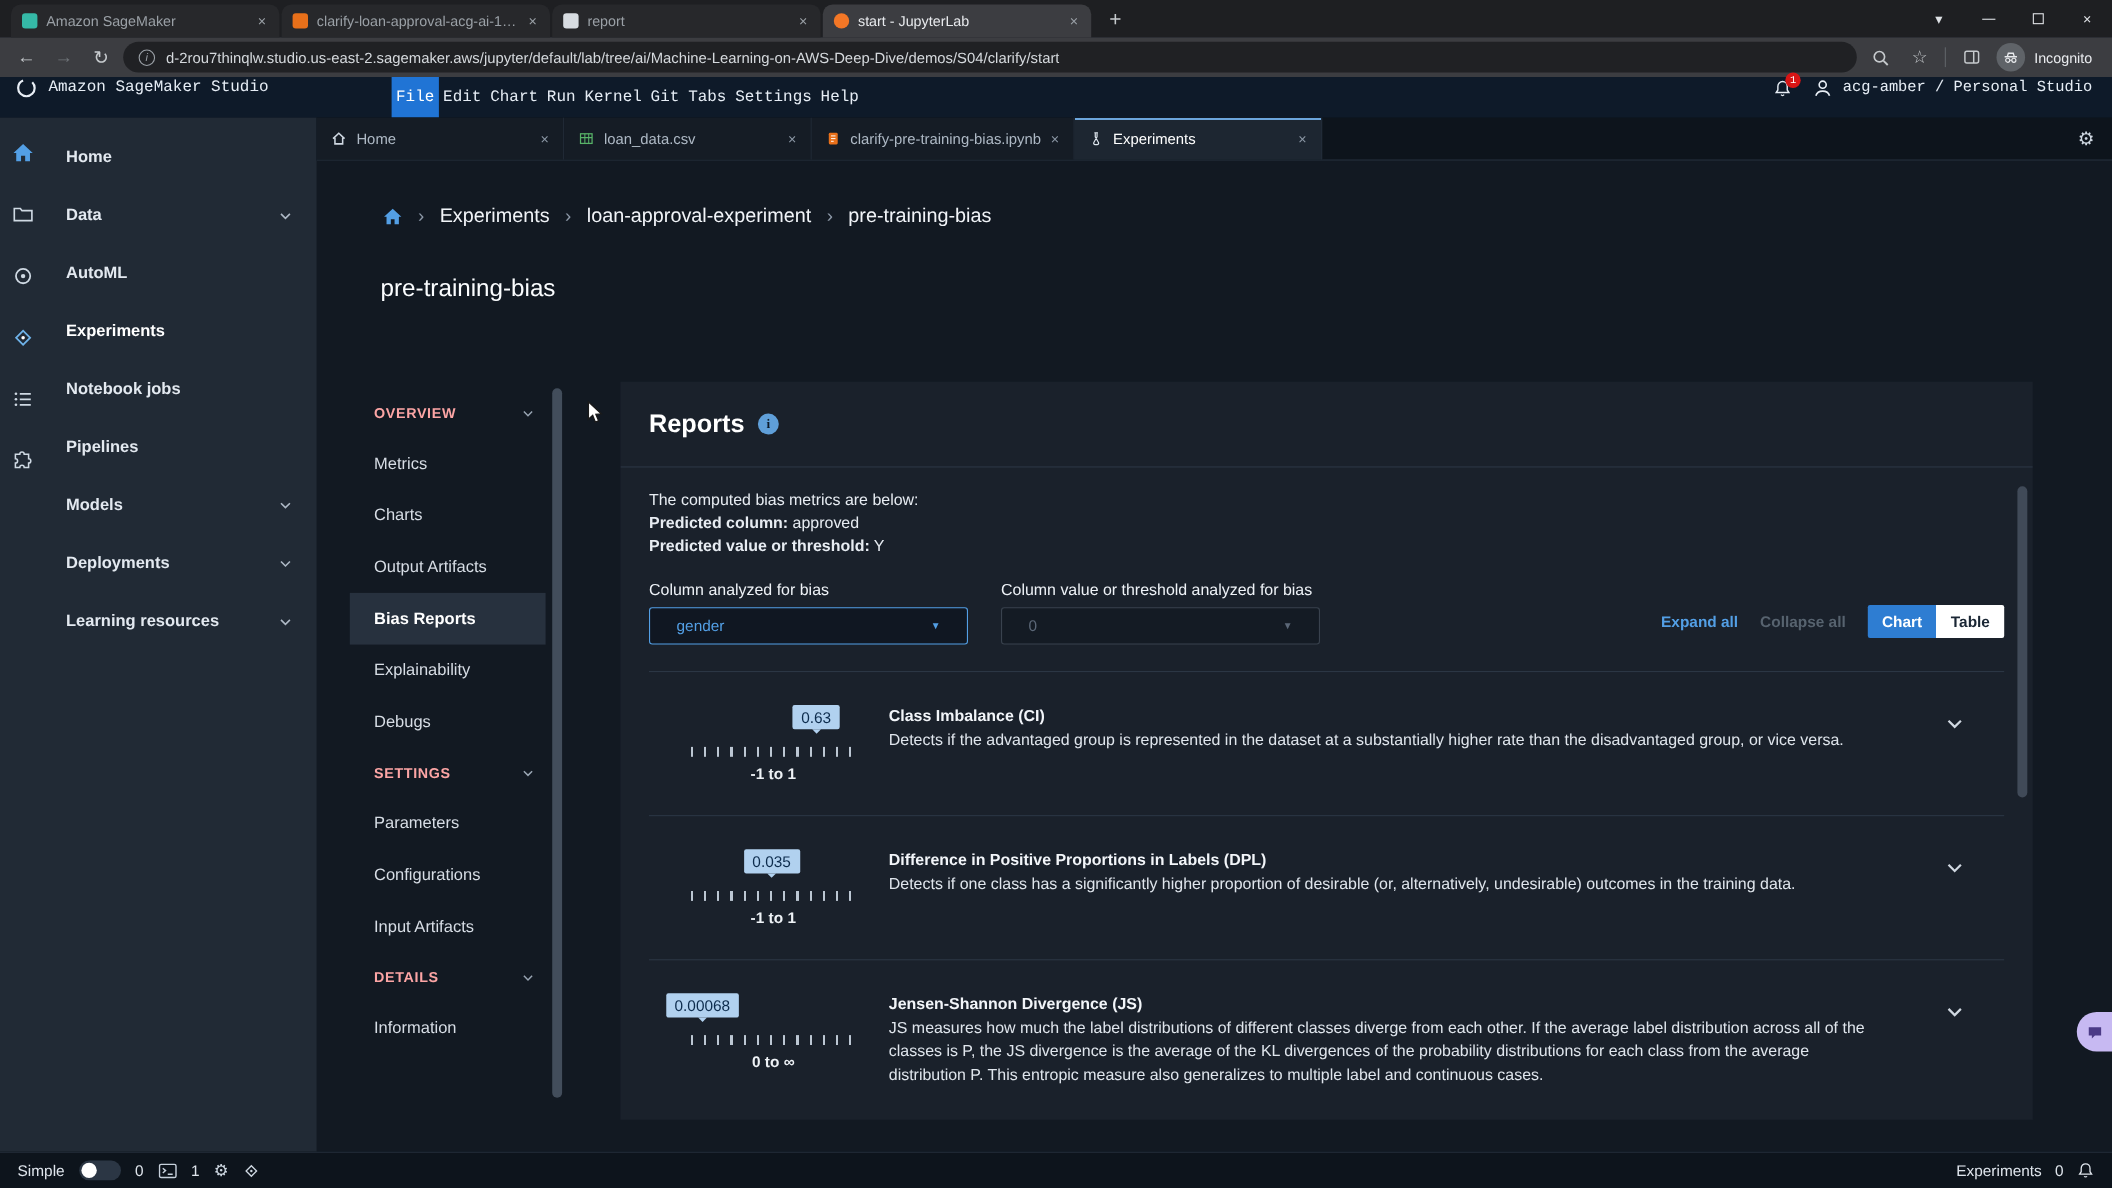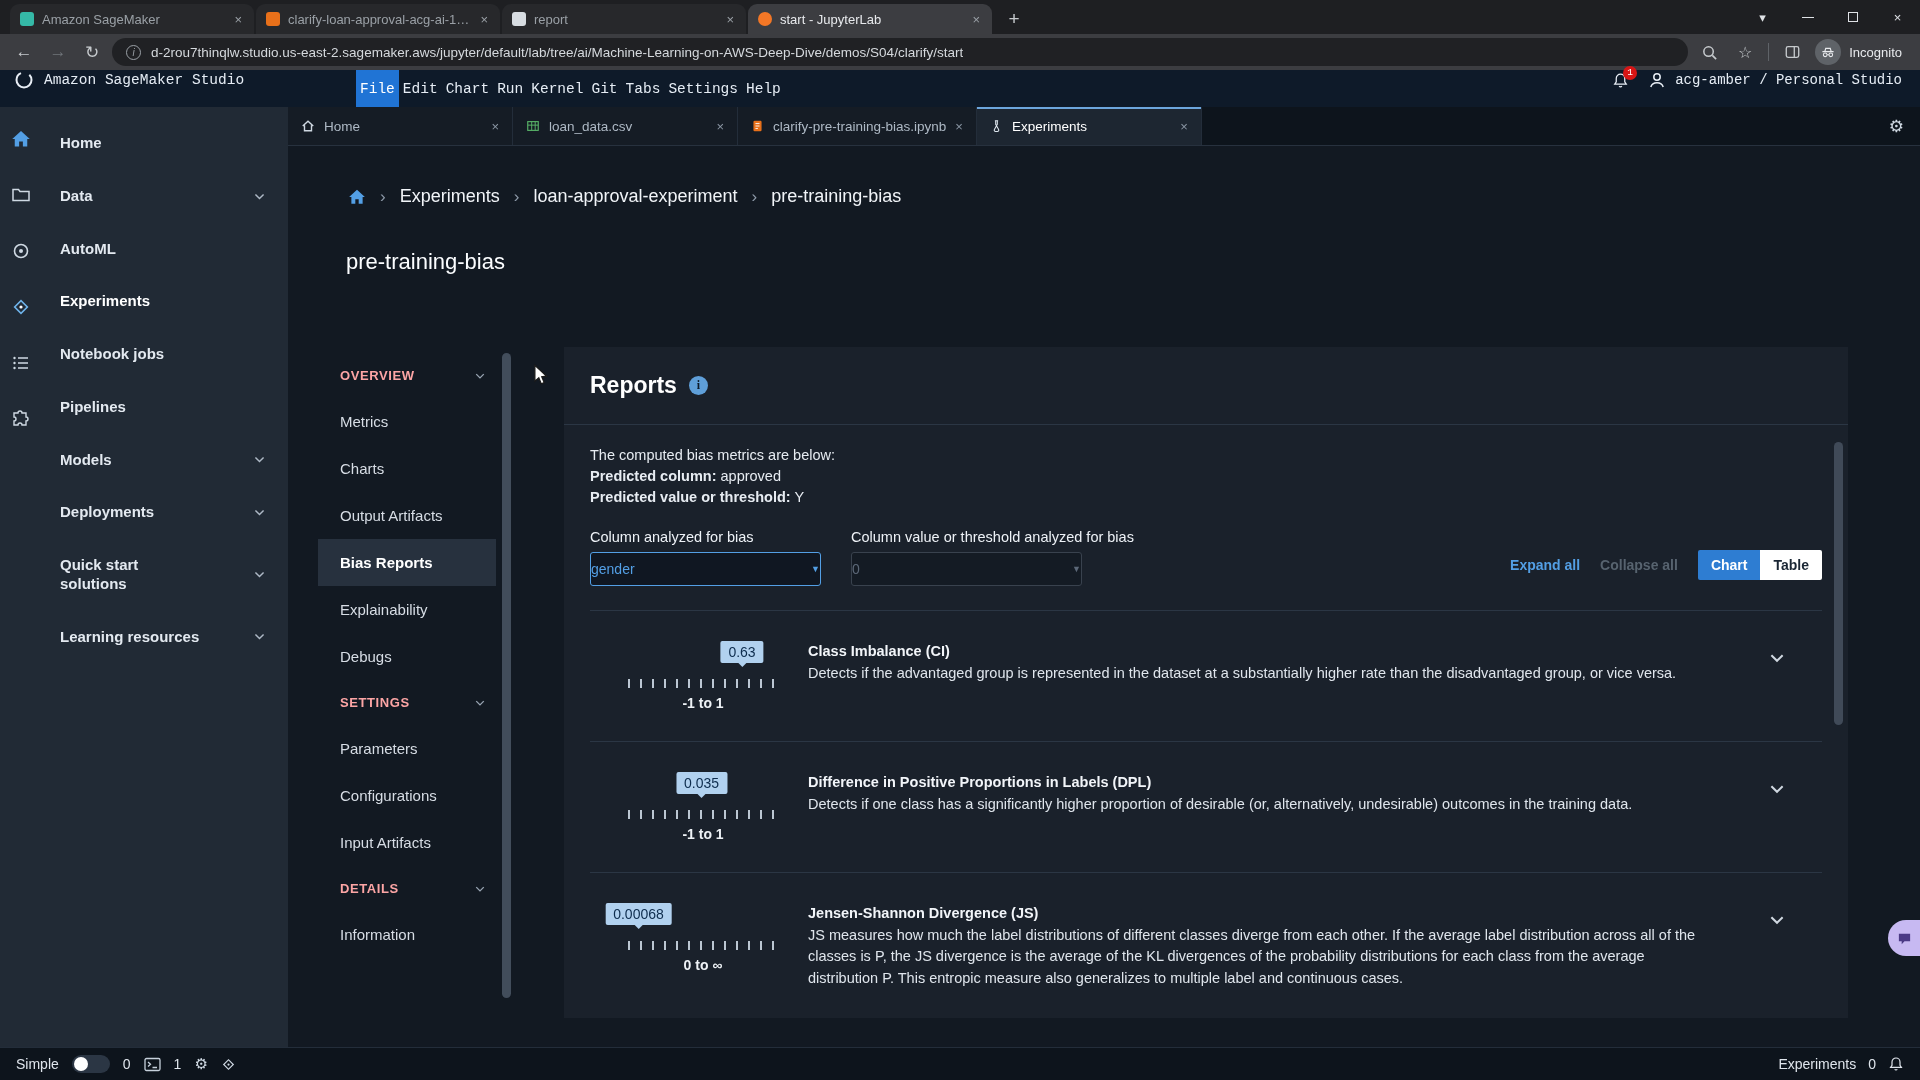--- a/index.html
+++ b/index.html
@@ -92,22 +92,22 @@
   .rp-header { padding:25px 26px; border-bottom:1px solid #2b3644; display:flex; align-items:center; gap:12px; flex:none; }
   .rp-title { font-size:23px; font-weight:700; color:#fff; }
   .info-icon { width:19px; height:19px; border-radius:50%; background:#5f9fd9; color:#0d1b2a; font-weight:700;
                font-size:12px; display:flex; align-items:center; justify-content:center; font-family:"Liberation Serif",serif; }
   .rp-body { padding:22px 26px 0 26px; flex:1; position:relative; }
   .meta-line { font-size:14.5px; color:#e7ecf2; margin-bottom:5px; }
   .meta-line b { font-weight:700; }
   .controls-row { display:flex; align-items:flex-end; margin-top:24px; }
   .sel-col { margin-right:30px; }
   .sel-label { font-size:14.5px; color:#eef2f7; margin-bottom:7px; }
-  .select { width:231px; height:34px; border-radius:3px; display:flex; align-items:center; justify-content:space-between;
-            padding:0 0; font-size:14px; }
+  .select { width:290px; height:34px; border-radius:3px; display:flex; align-items:center; justify-content:space-between;
+            padding:0 24px; font-size:14px; }
   .select.primary { border:1px solid #539fe5; color:#539fe5; background:#101722; }
   .select.muted { border:1px solid #39424e; color:#5c6878; background:#141b24; }
   .sel-arrow { font-size:9px; }
   .right-controls { margin-left:auto; display:flex; align-items:center; gap:20px; padding-bottom:6px; }
   .link-btn { font-size:14px; font-weight:700; color:#539fe5; }
   .link-btn.disabled { color:#57636f; }
   .seg { display:flex; }
   .segbtn { padding:7px 13px; font-size:14px; font-weight:700; }
   .segbtn.sel { background:#2e7dd2; color:#fff; border-radius:2px 0 0 2px; }
   .segbtn.unsel { background:#ffffff; color:#1a2634; border-radius:0 2px 2px 0; }
@@ -307,26 +307,20 @@
             <span>Pipelines</span>
           </div>
         <div class="snav-item">
             <span>Models</span>
             <svg width="13" height="13" viewBox="0 0 16 16">
               <path d="M3 5.5 L8 10.5 L13 5.5" fill="none" stroke="#aeb9c6" stroke-width="1.8"></path>
             </svg>
           </div>
         <div class="snav-item">
             <span>Deployments</span>
-            <svg width="13" height="13" viewBox="0 0 16 16">
-              <path d="M3 5.5 L8 10.5 L13 5.5" fill="none" stroke="#aeb9c6" stroke-width="1.8"></path>
-            </svg>
-          </div>
-        <div class="snav-item">
-            <span style="max-width:140px">Quick start solutions</span>
             <svg width="13" height="13" viewBox="0 0 16 16">
               <path d="M3 5.5 L8 10.5 L13 5.5" fill="none" stroke="#aeb9c6" stroke-width="1.8"></path>
             </svg>
           </div>
         <div class="snav-item">
             <span>Learning resources</span>
             <svg width="13" height="13" viewBox="0 0 16 16">
               <path d="M3 5.5 L8 10.5 L13 5.5" fill="none" stroke="#aeb9c6" stroke-width="1.8"></path>
             </svg>
           </div>

